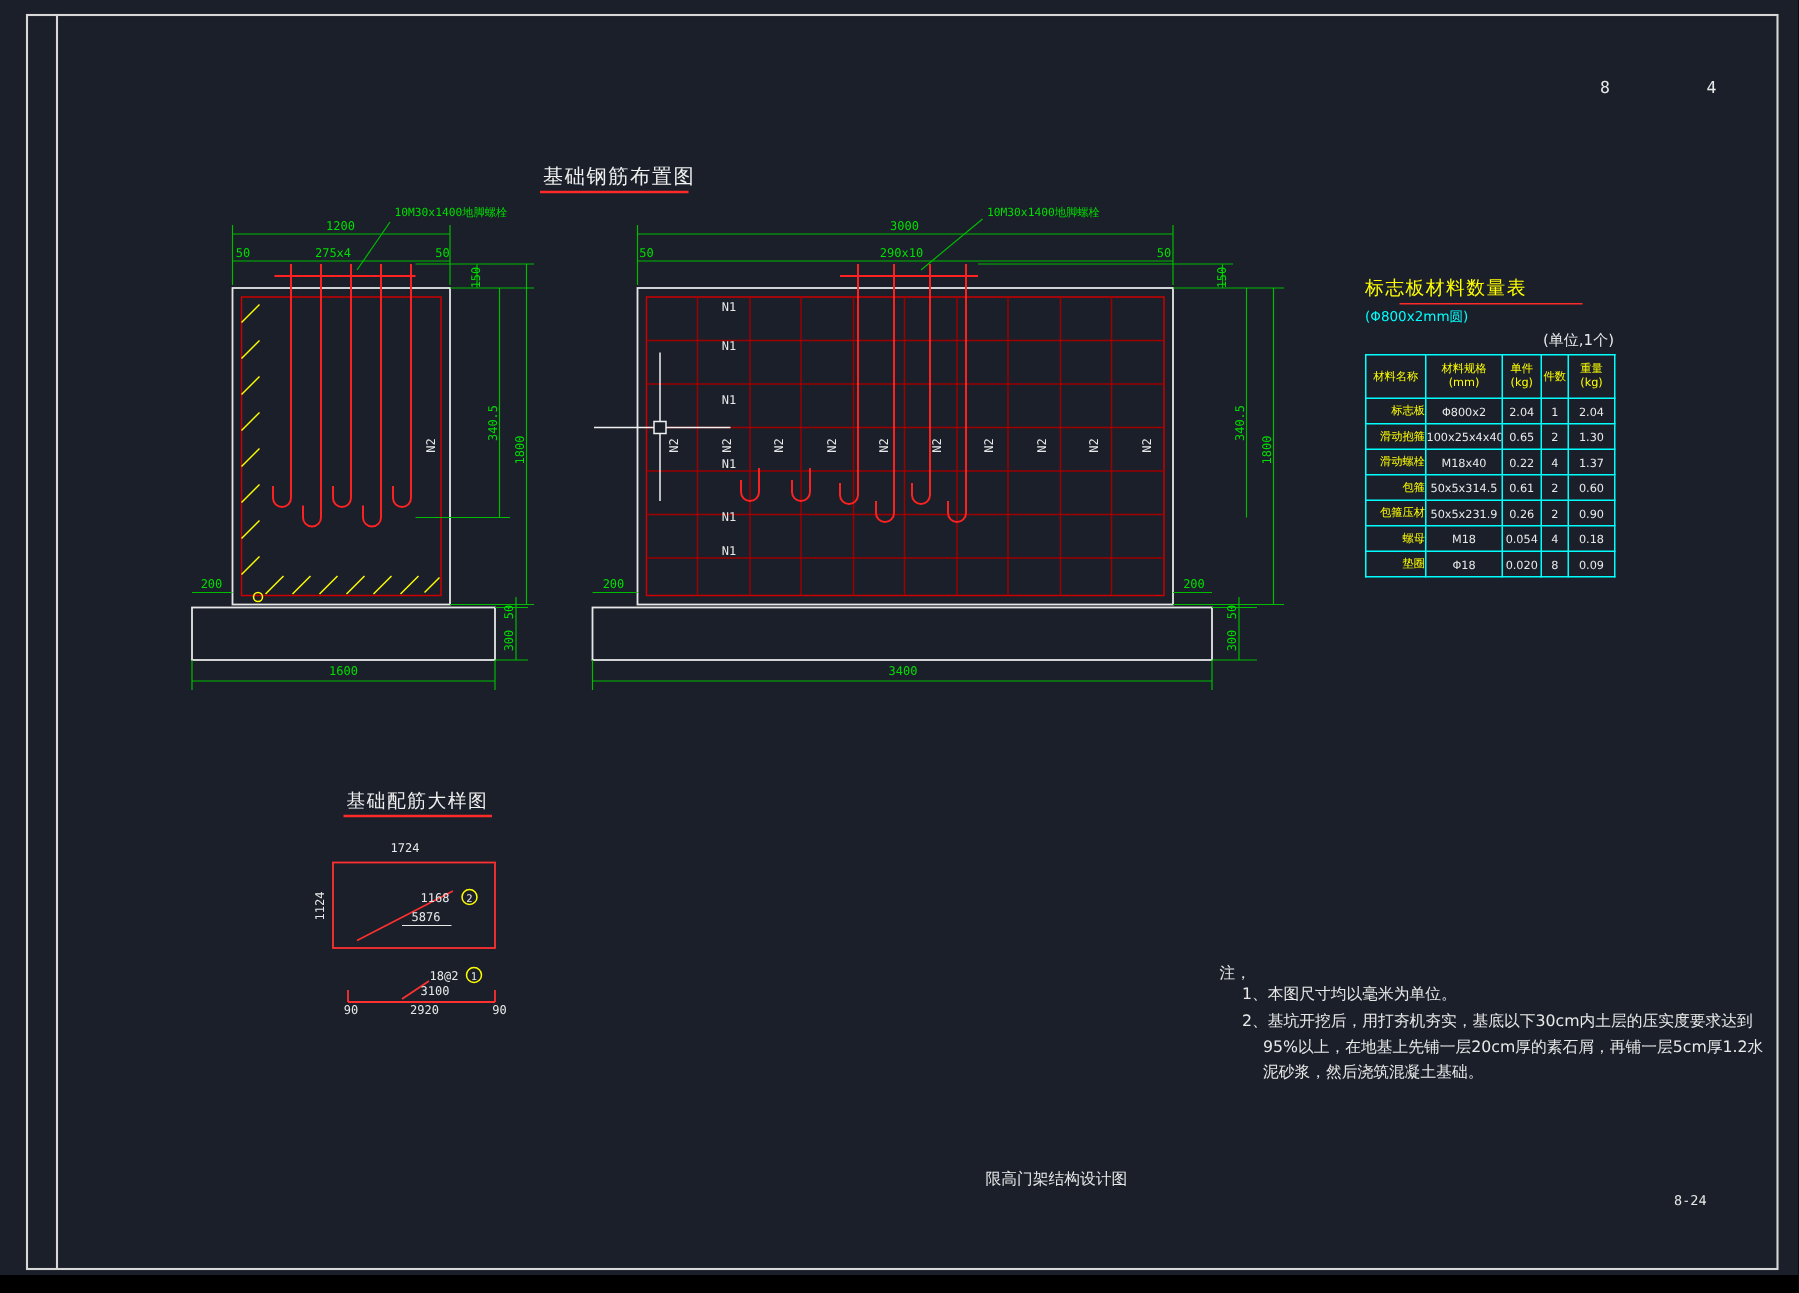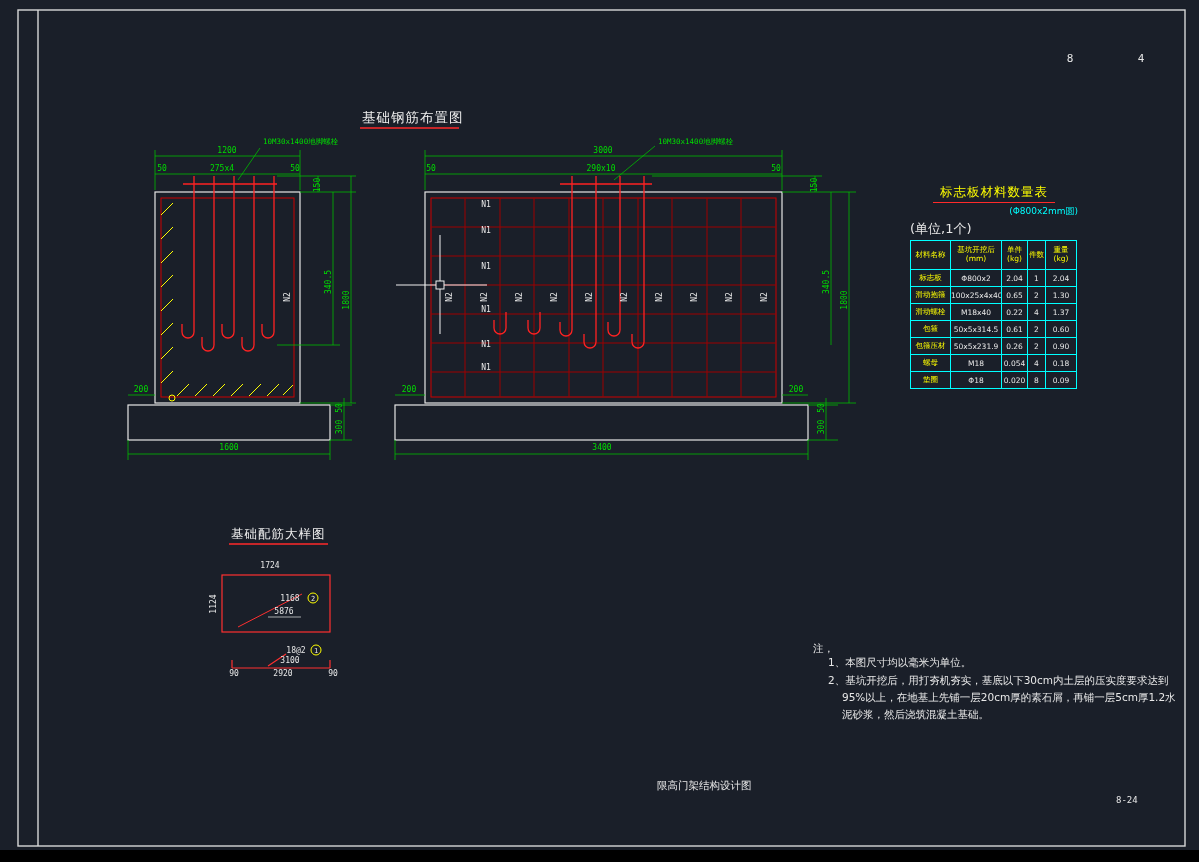--- a/index.html
+++ b/index.html
@@ -10,30 +10,30 @@
   text{font-family:"DejaVu Sans Mono","DejaVu Sans",monospace;}
   .dg{fill:#00dd00;font-size:8px;text-anchor:middle;}
   .dgs{fill:#00dd00;font-size:7.5px;text-anchor:start;}
   .tw{fill:#e8e8e8;font-size:8px;text-anchor:middle;}
   .tws{fill:#e8e8e8;font-size:8px;text-anchor:start;}
   .ttl{fill:#f0f0f0;font-size:13.5px;text-anchor:start;font-family:"DejaVu Sans","Liberation Sans",sans-serif;letter-spacing:1px;}
   .note{fill:#e8e8e8;font-size:10.5px;text-anchor:start;font-family:"DejaVu Sans","Liberation Sans",sans-serif;}
   .pg{fill:#e8e8e8;font-size:11px;text-anchor:middle;}
   
   #tblwrap{position:absolute;left:910px;top:184px;width:168px;}
-  .tbl-title{color:#ffff00;font-size:12.5px;text-align:center;letter-spacing:1px;}
+  .tbl-title{color:#ffff00;font-size:12.5px;letter-spacing:1px;}
   .red-rule{width:122px;margin:1px auto 2px;border-top:1.6px solid #ff2a2a;height:0;}
-  .tbl-sub{color:#00ffff;font-size:9px;text-align:right;margin-bottom:2px;}
-  .tbl-unit{color:#e8e8e8;font-size:13px;text-align:left;margin:0 2px 2px 0;}
+  .tbl-sub{color:#00ffff;font-size:9px;text-align:left;margin-bottom:2px;}
+  .tbl-unit{color:#e8e8e8;font-size:10px;text-align:right;margin:0 2px 2px 0;}
   table.mat{border-collapse:collapse;table-layout:fixed;width:166px;padding-left:12px;}
   table.mat th,table.mat td{border:1px solid #00ffff;text-align:center;vertical-align:middle;
       padding:0;font-weight:normal;overflow:hidden;white-space:nowrap;}
   table.mat th{color:#ffff00;font-size:7.5px;height:28px;line-height:1.15;}
   table.mat td{color:#e8e8e8;font-size:7.5px;height:16px;}
-  table.mat td.c0{color:#ffff00;}
+  table.mat td.c0{color:#ffff00;text-align:right;}
 </style>
 </head>
 <body>
 
 <div id="stage">
 <svg id="cad" width="1199" height="862" viewBox="0 0 1199 862">
 
   <g stroke="#d8d8d8" stroke-width="1.4" fill="none">
     <rect x="18" y="10" width="1167" height="836"></rect>
     <line x1="38" y1="10" x2="38" y2="846"></line>
@@ -270,21 +270,21 @@
           <col style="width:18px">
           <col style="width:31px">
         </colgroup>
     <tbody>
           <tr>
       <th>
               <div>材料名称</div>
               <div></div>
             </th>
       <th>
-              <div>基坑开挖后</div>
+              <div>材料规格</div>
               <div>(mm)</div>
             </th>
       <th>
               <div>单件</div>
               <div>(kg)</div>
             </th>
       <th>
               <div>件数</div>
               <div></div>
             </th>

